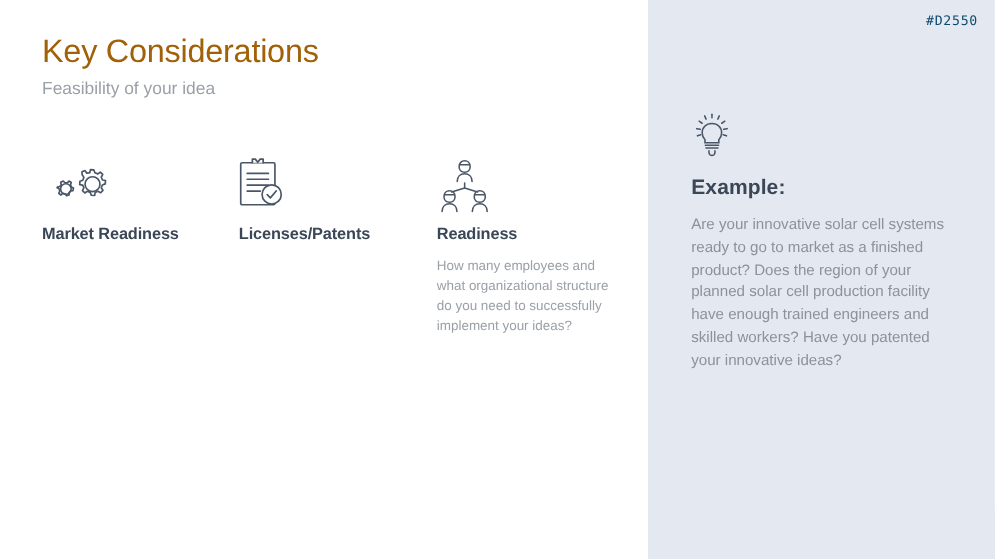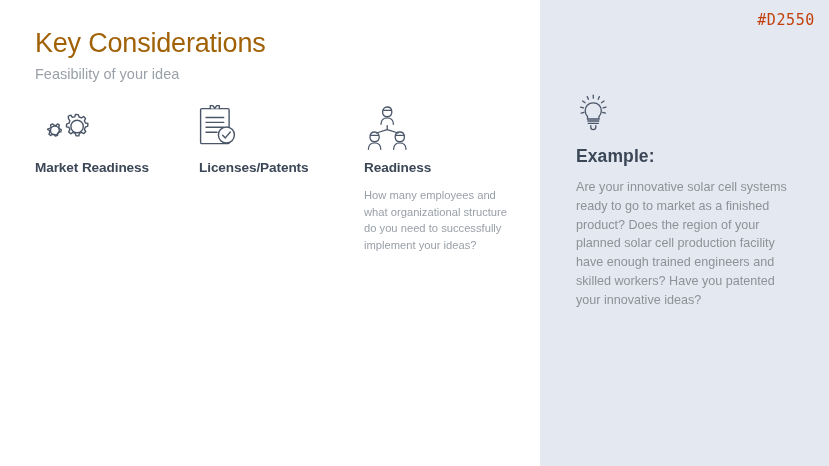--- a/index.html
+++ b/index.html
@@ -54,23 +54,23 @@
     line-height: 18.8px;
     color: #8d9299;
   }
 
   
   .code-badge {
     position: absolute;
     right: 14px;
     top: 11px;
     font-family: "DejaVu Sans Mono", monospace;
-    font-size: 15px;
+    font-size: 11px;
     letter-spacing: 0.6px;
-    color: #c2410c;
+    color: #0c4a6e;
   }
 
   
   .page-title {
     position: absolute;
     left: 35px;
     top: 28px;
     font-size: 27px;
     color: #a16207;
     letter-spacing: -0.2px;
@@ -79,21 +79,21 @@
     position: absolute;
     left: 35px;
     top: 66px;
     font-size: 14.5px;
     color: #9aa0a8;
   }
 
   
   .col {
     position: absolute;
-    top: 102px;
+    top: 129px;
     width: 155px;
   }
   .col-1 { left: 35px; }
   .col-2 { left: 199px; }
   .col-3 { left: 364px; }
 
   .col-icon {
     height: 50px;
     position: relative;
   }

